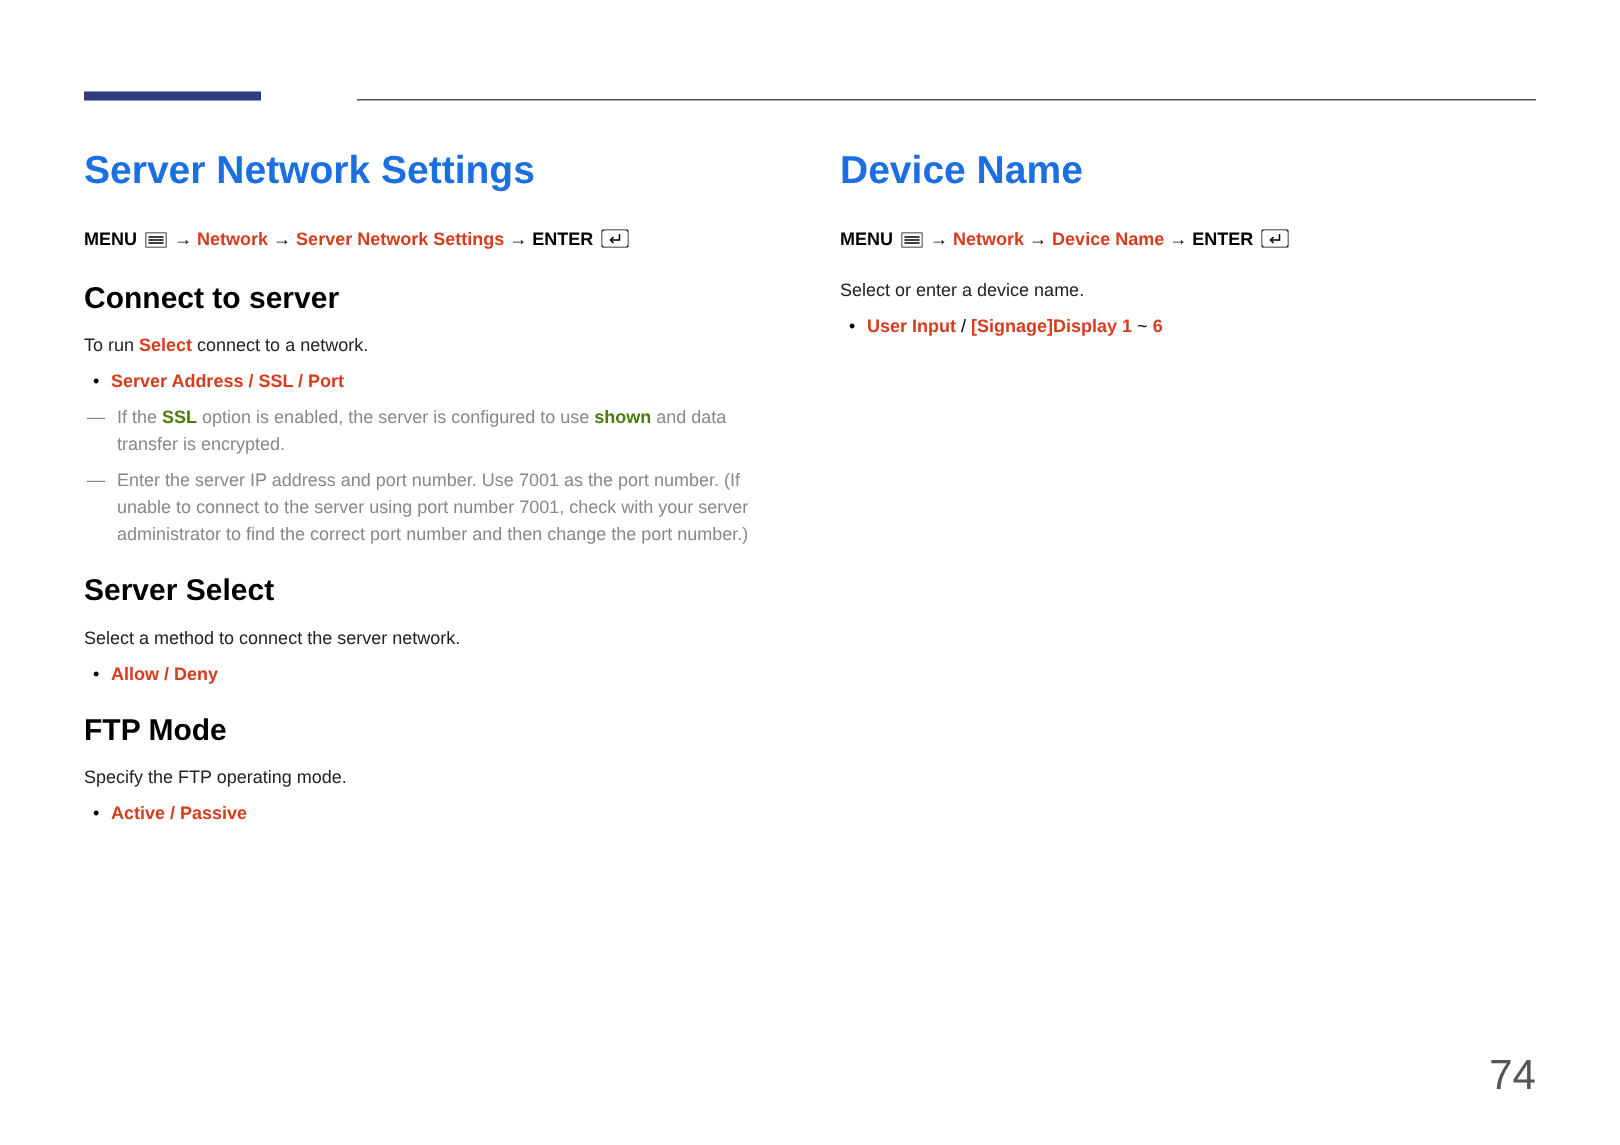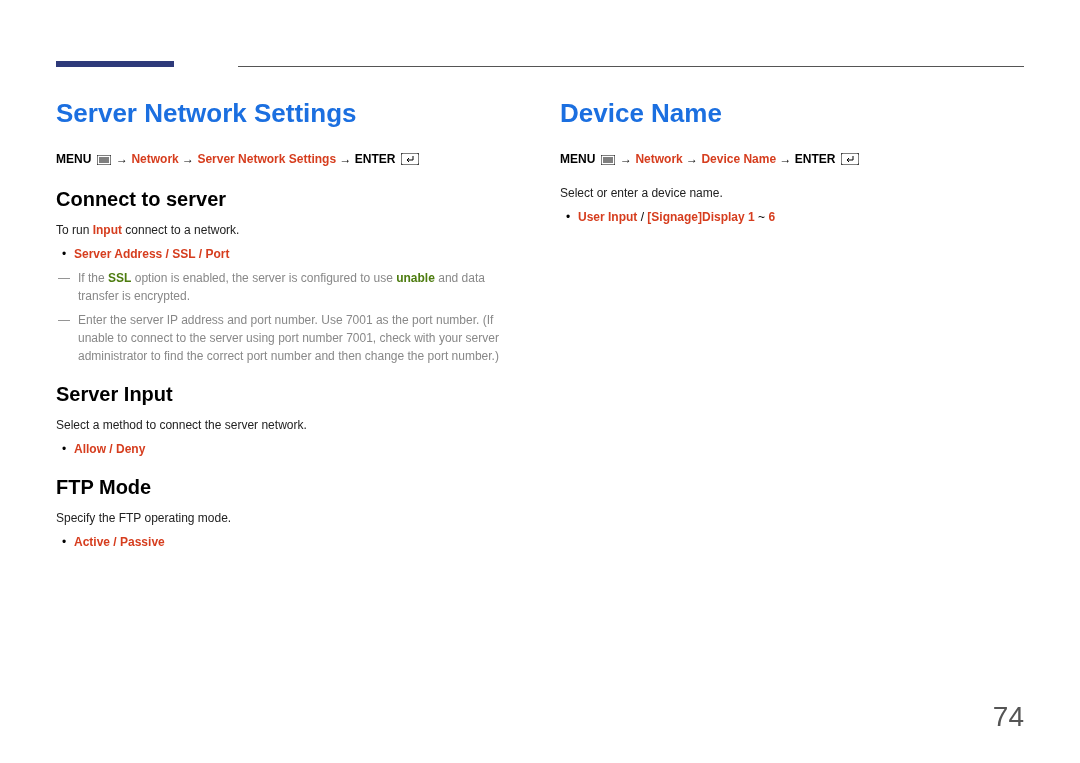--- a/index.html
+++ b/index.html
@@ -135,38 +135,38 @@
         <svg class="enter-icon" viewBox="0 0 18 12">
             <rect x="0" y="0" width="18" height="12" rx="2" fill="none" stroke="#000" stroke-width="1"></rect>
             <path d="M12 3 L12 7 L6 7 M8 5 L6 7 L8 9" fill="none" stroke="#000" stroke-width="1"></path>
           </svg>
       </span>
     </div>
 
     <div class="h2">Connect to server</div>
 
     <div class="body">
-      <span>To run </span><span class="red-inline">Input</span><span> connect to a network.</span>
+      <span>To run </span><span class="red-inline">Select</span><span> connect to a network.</span>
     </div>
 
     <div class="bullet">
       <span class="bullet-red">Server Address / SSL / Port</span>
     </div>
 
     <div class="dash">
       <span class="em">―</span>
-      <span>If the </span><span class="strong-gray">SSL</span><span> option is enabled, the server is configured to use </span><span class="strong-gray">unable</span><span> and data transfer is encrypted.</span>
+      <span>If the </span><span class="strong-gray">SSL</span><span> option is enabled, the server is configured to use </span><span class="strong-gray">shown</span><span> and data transfer is encrypted.</span>
     </div>
 
     <div class="dash">
       <span class="em">―</span>
       <span>Enter the server IP address and port number. Use 7001 as the port number. (If unable to connect to the server using port number 7001, check with your server administrator to find the correct port number and then change the port number.)</span>
     </div>
 
-    <div class="h2">Server Input</div>
+    <div class="h2">Server Select</div>
     <div class="body">Select a method to connect the server network.</div>
     <div class="bullet">
       <span class="bullet-red">Allow / Deny</span>
     </div>
 
     <div class="h2">FTP Mode</div>
     <div class="body">Specify the FTP operating mode.</div>
     <div class="bullet">
       <span class="bullet-red">Active / Passive</span>
     </div>

